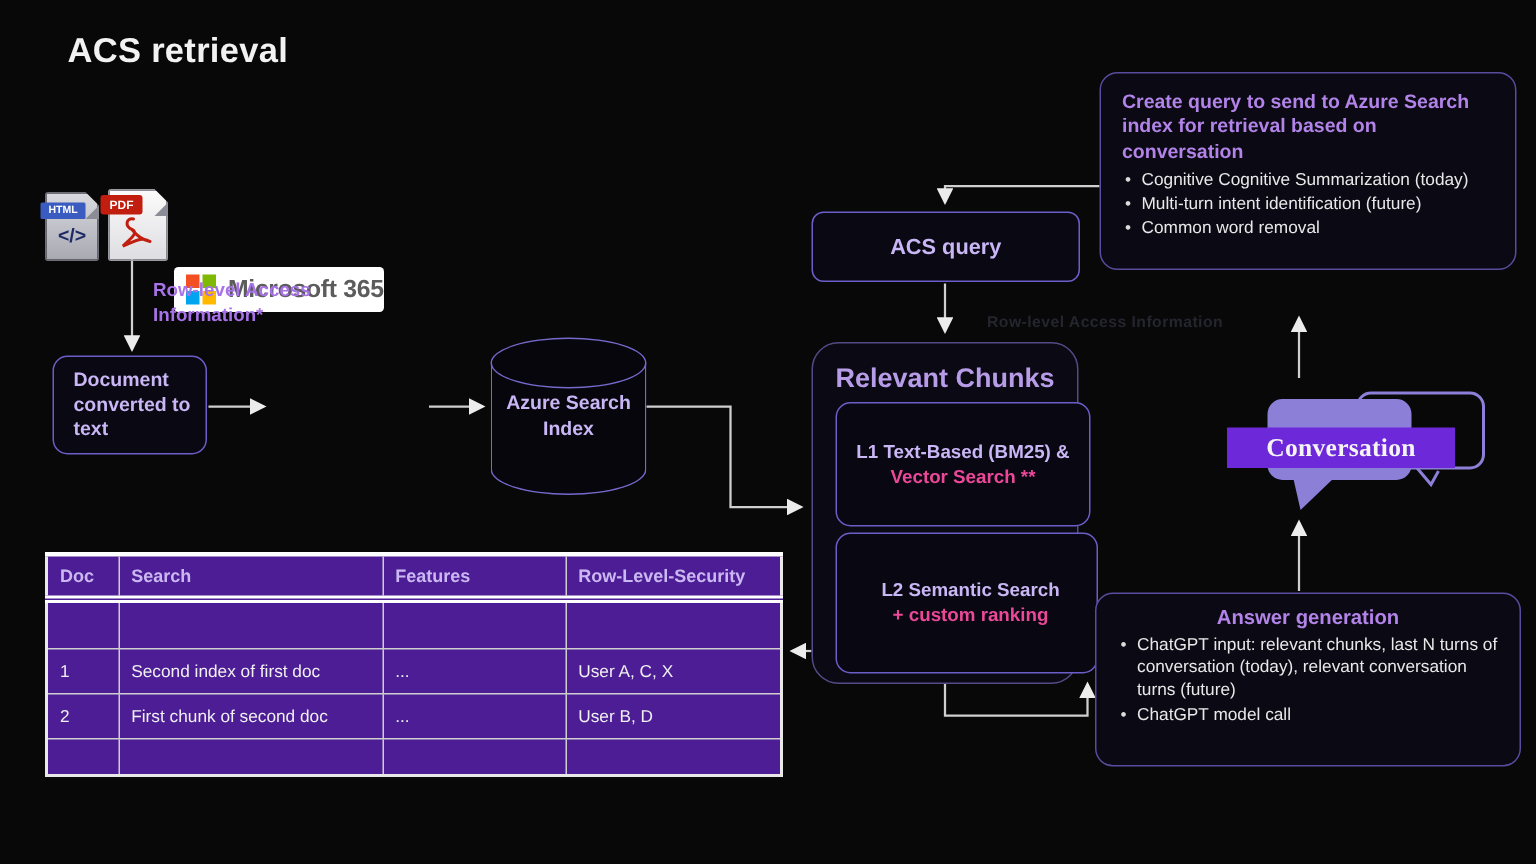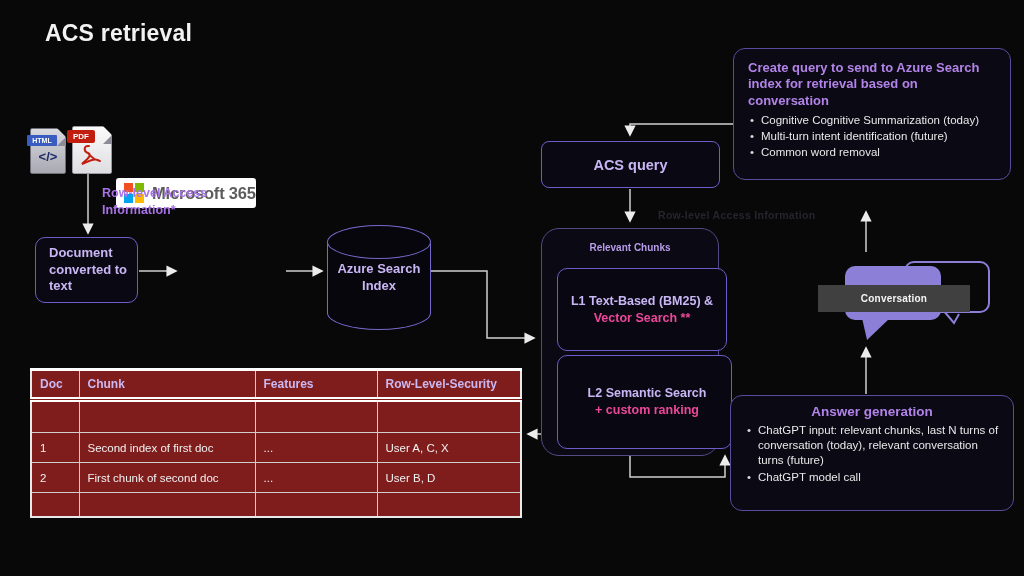--- a/index.html
+++ b/index.html
@@ -40,46 +40,46 @@
   
   .cylinder { position:absolute; z-index:2; }
   .cyl-top { position:absolute; left:0; top:0; width:100%; height:34px; border:1.6px solid #756acc; border-radius:50%; background:#07060d; box-sizing:border-box; z-index:2; }
   .cyl-body { position:absolute; left:0; top:17px; width:100%; bottom:0; border:1.6px solid #756acc; border-top:none; border-radius:0 0 50% 50% / 0 0 17px 17px; background:#07060d; box-sizing:border-box; }
   .cyl-label { position:absolute; left:4px; right:4px; top:44%; transform:translateY(-30%); text-align:center; color:#c9b6f5; font-size:13px; font-weight:600; line-height:1.3; z-index:3; }
   .cyl-dataverse { left:180px; top:221px; width:105px; height:106px; }
   .cyl-azure { left:327px; top:225px; width:104px; height:105px; }
 
   
   .chunks { left:541px; top:228px; width:178px; height:228px; background:#0b0914; border:1.5px solid #544a86; border-radius:18px; }
-  .chunks-title { position:absolute; left:0; right:0; top:13px; text-align:center; color:#b79ce8; font-size:10px; font-weight:700; }
+  .chunks-title { position:absolute; left:0; right:0; top:13px; text-align:center; color:#b79ce8; font-size:18px; font-weight:700; }
   .inner-box { position:absolute; left:15px; width:148px; background:#090712; border:1.3px solid #6c5ec9; border-radius:10px; display:flex; align-items:center; justify-content:center; text-align:center; font-size:12.5px; font-weight:600; color:#c9b6f5; line-height:1.35; padding:4px 10px; }
   .l1-box { top:39px; height:73px; }
   .l2-box { top:126px; height:84px;padding-left:15px; }
   .cyan { color:#ec4899; }
 
   
   .big-box { background:#0b0914; border:1.5px solid #584c9e; border-radius:12px; color:#e8e8e8; }
   .cq-box { left:733px; top:48px; width:278px; height:132px; padding:11px 14px 0 14px; }
   .cq-title { color:#b283e8; font-size:13px; font-weight:700; line-height:1.25; }
   .ag-box { left:730px; top:395px; width:284px; height:116px; padding:8px 14px 0 14px; }
   .ag-title { text-align:center; color:#b283e8; font-size:13.5px; font-weight:700; }
   ul.bullets { margin:4px 0 0 0; padding:0; list-style:none; }
   ul.bullets li { position:relative; padding-left:13px; font-size:11.5px; line-height:1.32; color:#e8e8e8; margin-bottom:1px; }
   ul.bullets li::before { content:"•"; position:absolute; left:2px; top:0; color:#dcdcdc; }
 
   
   .bubble-filled { left:845px; top:266px; width:96px; height:54px; background:#8b7fd8; border-radius:10px; z-index:2; }
   .bubble-filled-tail { left:862px; top:318px; width:28px; height:22px; background:#8b7fd8; clip-path:polygon(0 0,100% 0,18% 100%); z-index:2; }
   .bubble-outline { left:904px; top:261px; width:86px; height:52px; border:2px solid #8b7fd8; border-radius:10px; z-index:1; }
   .bubble-outline-tail { left:942px; top:309px; z-index:2; }
-  .conv-band { left:818px; top:285px; width:152px; height:27px; background:#404040; z-index:3; display:flex; align-items:center; justify-content:center; color:#f4f4f4; font-size:10px; font-weight:700; letter-spacing:.2px; }
+  .conv-band { left:818px; top:285px; width:152px; height:27px; background:#6d28d9; z-index:3; display:flex; align-items:center; justify-content:center; color:#f4f4f4; font-size:17px; font-weight:700; letter-spacing:.2px;font-family:Liberation Serif, serif; }
 
   
   .sec-table { left:30px; top:368px; z-index:2; }
-  table.rls { border-collapse:collapse; width:490px; table-layout:fixed; background:#7f1d1d; }
+  table.rls { border-collapse:collapse; width:490px; table-layout:fixed; background:#4c1d95; }
   table.rls col.c0 { width:48px; } table.rls col.c1 { width:176px; }
   table.rls col.c2 { width:122px; } table.rls col.c3 { width:144px; }
   table.rls th, table.rls td { border:1px solid #cfcfcf; padding:3px 8px; font-size:11.5px; color:#f0f0f0; text-align:left; overflow:hidden; white-space:nowrap; }
   table.rls thead th { color:#cbb8f2; font-weight:700; font-size:12px; border-top:3px solid #ffffff; border-bottom:5px double #ffffff; height:20px; }
   table.rls { border:2px solid #e8e8e8; }
   tr.r0 td { height:24px; } tr.r1 td, tr.r2 td { height:23px; } tr.r3 td { height:17px; }
 
   
   svg.wires { position:absolute; left:0; top:0; width:1024px; height:576px; z-index:1; pointer-events:none; }
 </style>
@@ -187,21 +187,21 @@
     <table class="rls">
       <colgroup>
           <col class="c0">
           <col class="c1">
           <col class="c2">
           <col class="c3">
         </colgroup>
       <thead>
         <tr>
           <th>Doc</th>
-          <th>Chunk</th>
+          <th>Search</th>
           <th>Features</th>
           <th>Row-Level-Security</th>
         </tr>
       </thead>
       <tbody>
           <tr class="r0">
           <td></td>
           <td></td>
           <td></td>
           <td></td>

